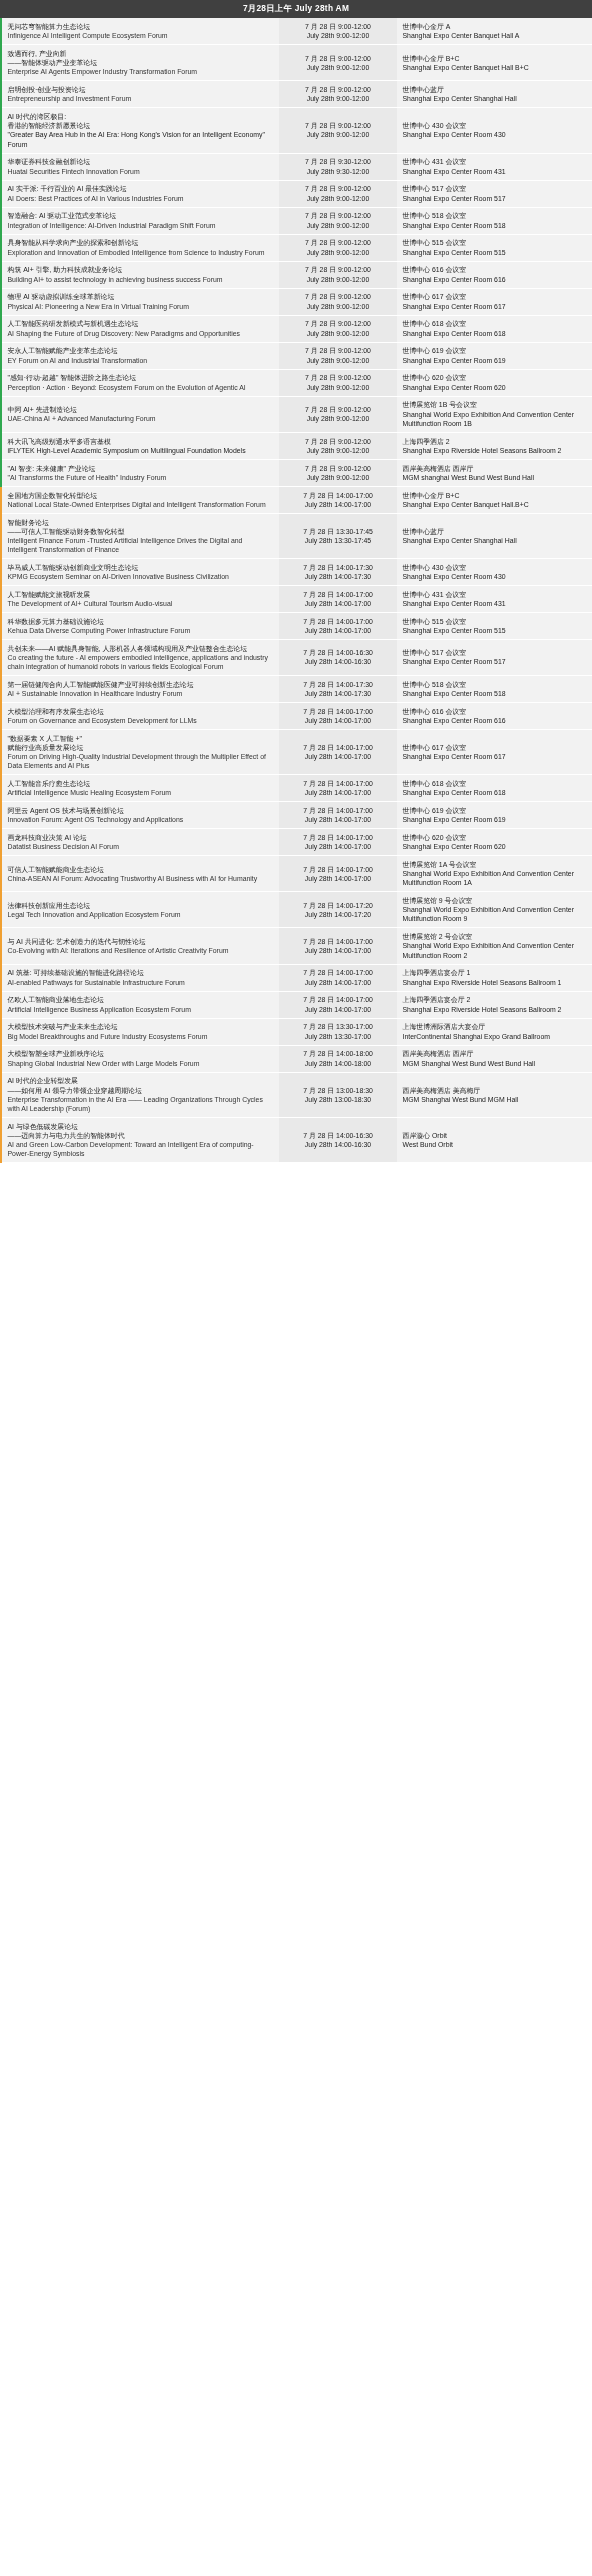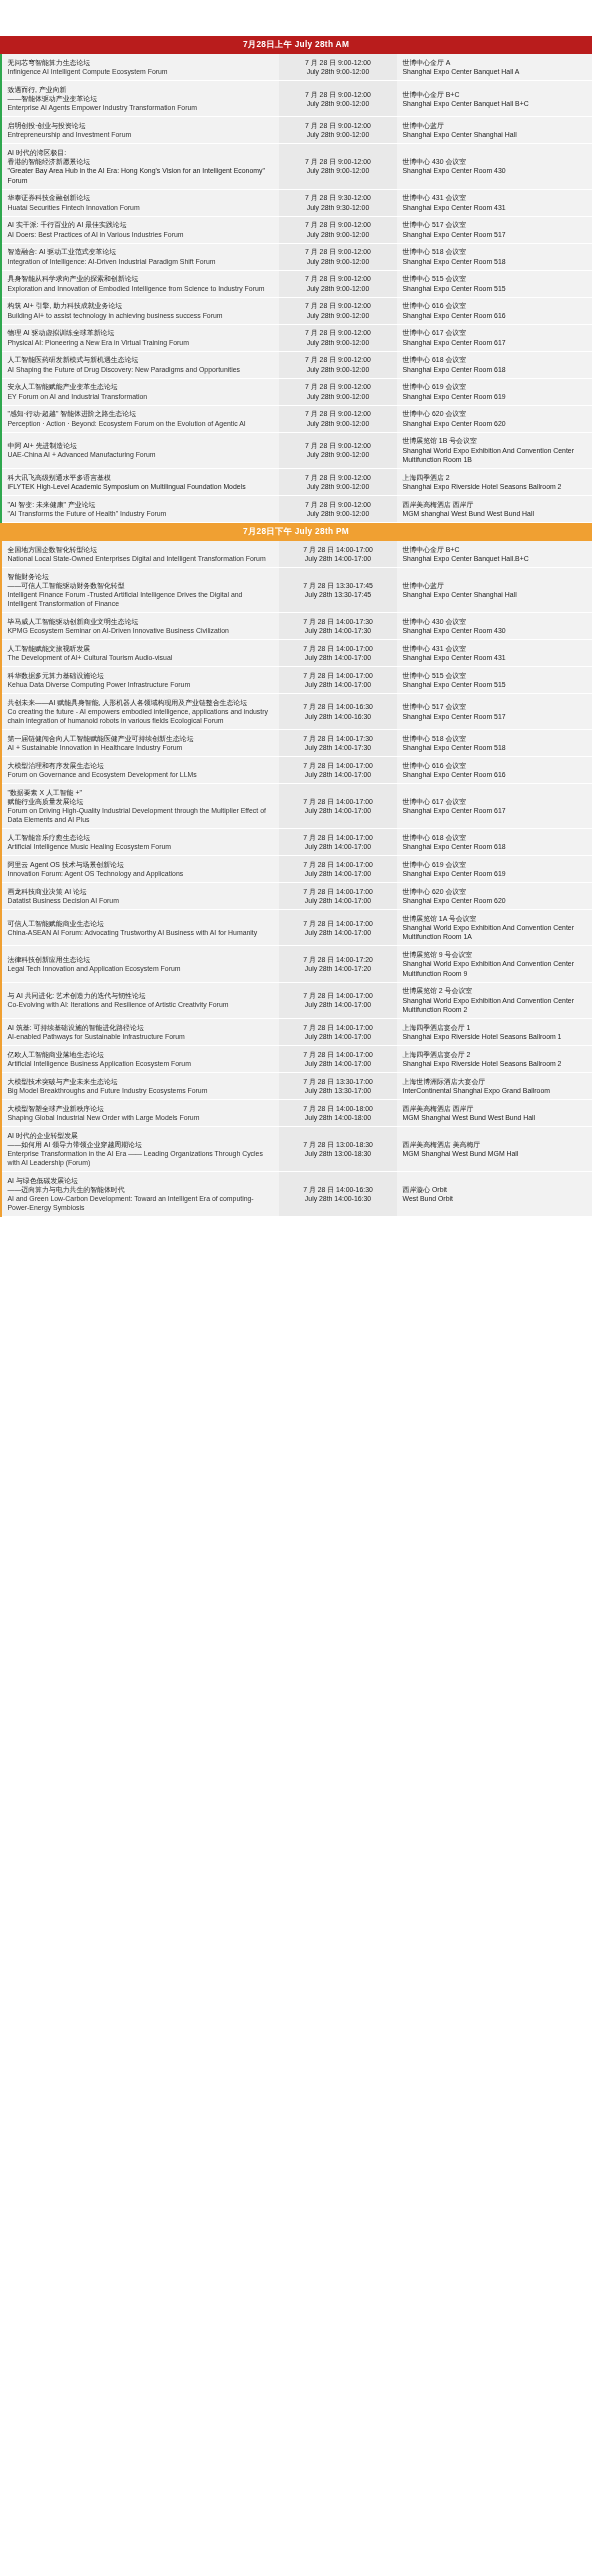--- a/index.html
+++ b/index.html
@@ -15,21 +15,21 @@
     padding: 0 0 5.5px 0;
   }
   .section-header {
     text-align: center;
     color: #ffffff;
     font-size: 8.3px;
     font-weight: bold;
     padding: 3.3px 0 3.9px 0;
     letter-spacing: 0.3px;
   }
-  .section-am { background: #b91c1c; margin-top: 36px; }
+  .section-am { background: #404040; }
   .section-pm { background: #f0a032; }
 
   table.sched {
     width: 592px;
     border-collapse: collapse;
     table-layout: fixed;
   }
   table.sched td {
     vertical-align: middle;
     padding: 3.9px 5.5px 3.9px 5.5px;
@@ -298,21 +298,20 @@
             <span class="t-en">July 28th 9:00-12:00</span>
           </td>
           <td class="c-venue">
             <span class="v-zh">西岸美高梅酒店 西岸厅</span>
             <span class="v-en">MGM shanghai West Bund West Bund Hall</span>
           </td>
         </tr>
       </tbody>
   </table>
 
-  <div class="section-header section-pm">7月28日下午 July 28th PM</div>
   <table class="sched">
     <tbody id="rows-pm">
         <tr>
           <td class="c-title strip-left-pm">
             <span class="zh" style="white-space: pre-line;">全国地方国企数智化转型论坛</span>
             <span class="en">National Local State-Owned Enterprises Digital and Intelligent Transformation Forum</span>
           </td>
           <td class="c-time">
             <span class="t-zh">7 月 28 日 14:00-17:00</span>
             <span class="t-en">July 28th 14:00-17:00</span>

